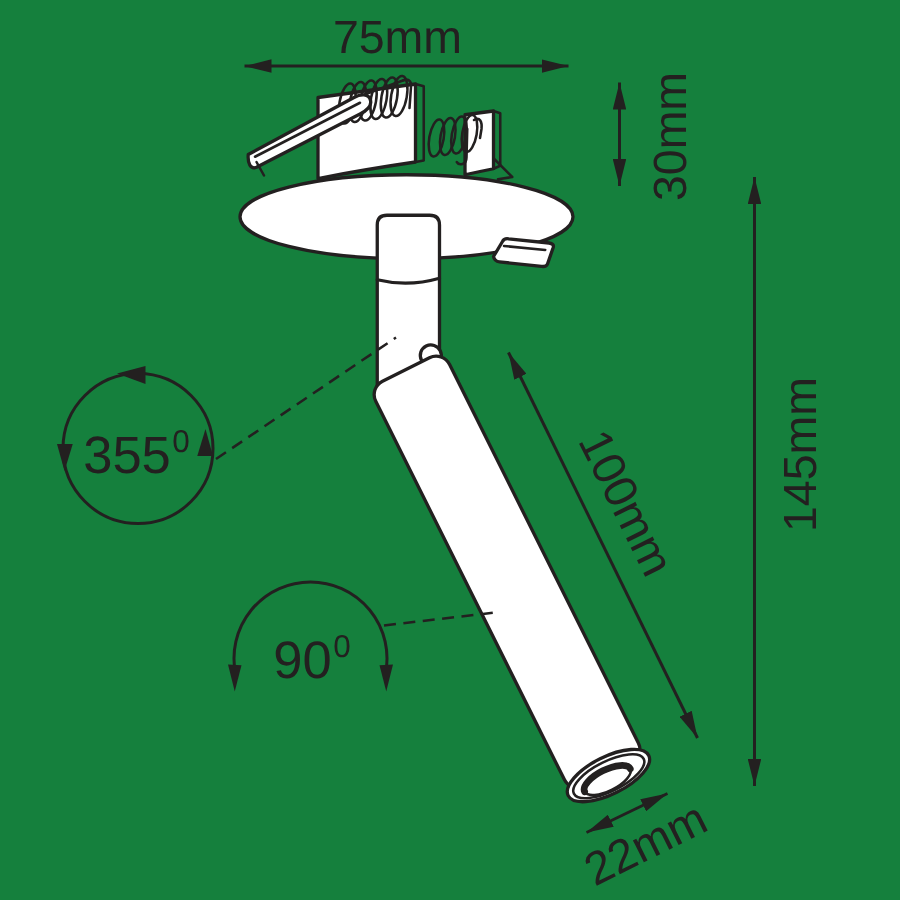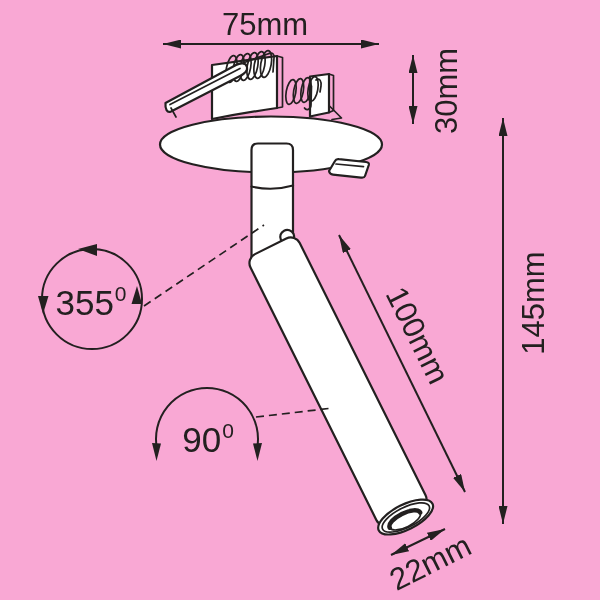--- a/index.html
+++ b/index.html
@@ -1,16 +1,16 @@
 <!DOCTYPE html>
 <html><head>
 <meta charset="utf-8">
 <style>
   html,body{margin:0;padding:0;background:#ffffff;}
-  .stage{width:600px;height:600px;position:relative;background:#f9a8d4;overflow:hidden;}
+  .stage{width:600px;height:600px;position:relative;background:#15803d;overflow:hidden;}
   svg{display:block;}
   text, tspan{
     font-family:"Liberation Sans","DejaVu Sans",sans-serif;
     fill:#232020;
   }
   .dim-label{font-size:31px;}
   .angle-label{font-size:35px;}
   .angle-sup{font-size:21px;}
   .ln{stroke:#232020;fill:none;stroke-width:2.2;stroke-linecap:round;stroke-linejoin:round;}
   .ln-thin{stroke:#232020;fill:none;stroke-width:1.7;stroke-linecap:round;stroke-linejoin:round;}

